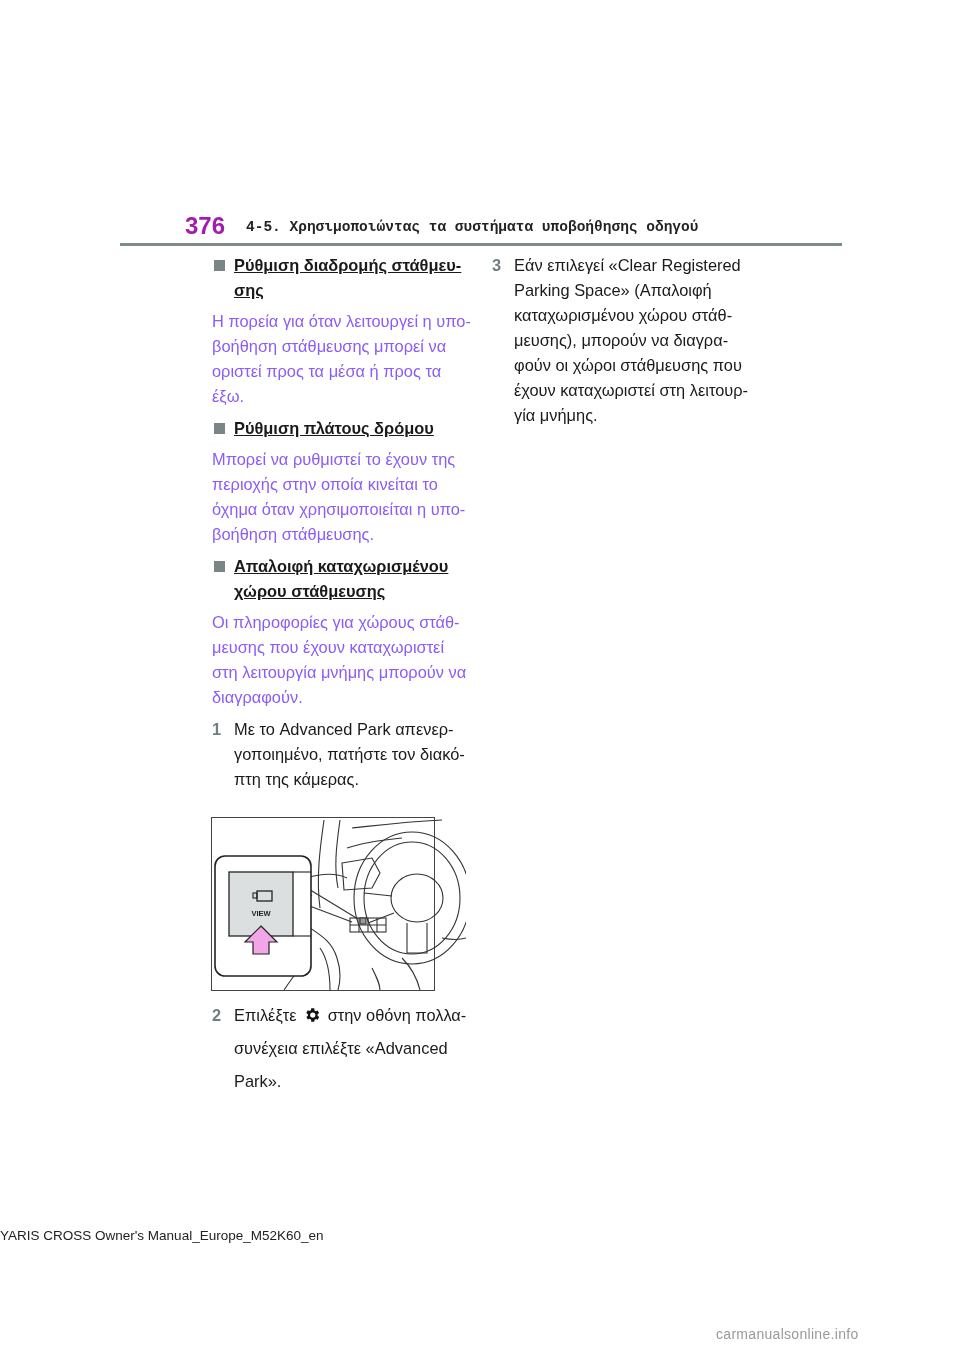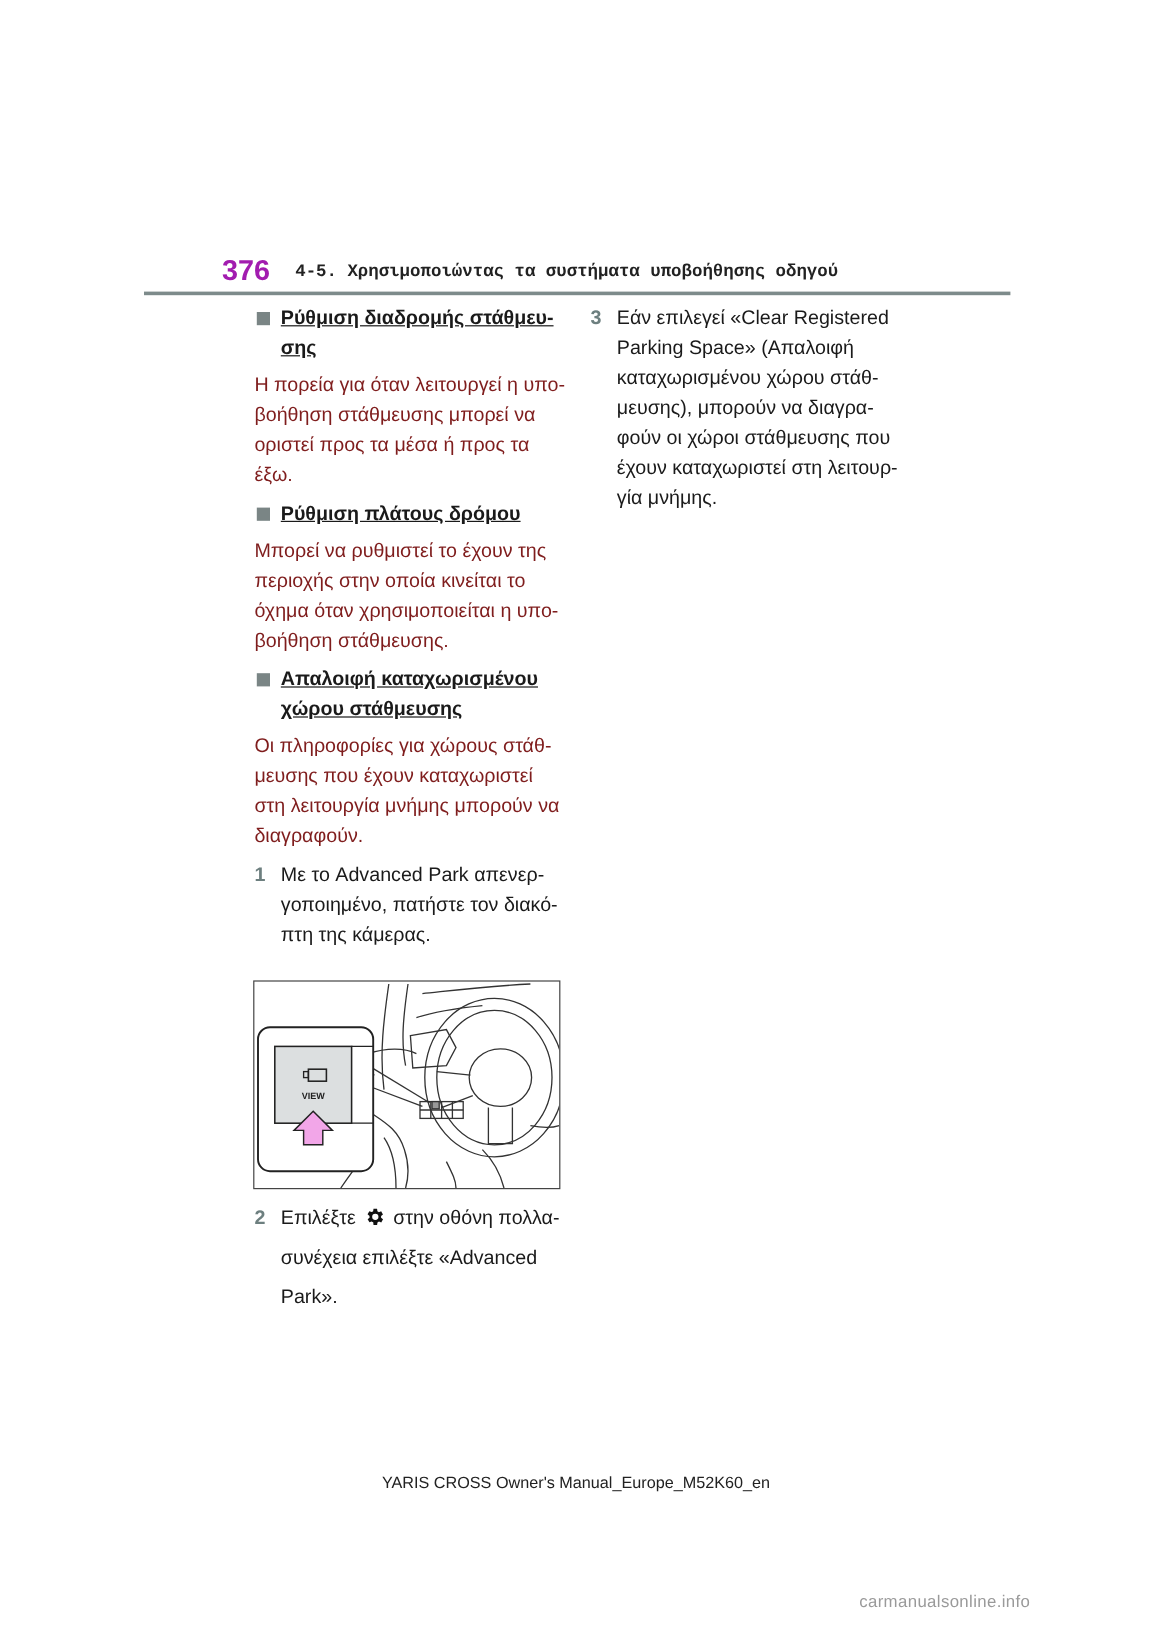--- a/index.html
+++ b/index.html
@@ -20,35 +20,35 @@
   .col-left { left: 212px; }
   .col-right { left: 492px; width: 270px; }
 
   .section-heading {
     position: relative; padding-left: 22px; font-size: 16.4px; font-weight: bold;
     line-height: 25px; color: #1a1a1a; margin: 0 0 6px 0; text-decoration: underline;
   }
   .section-heading .sq {
     position: absolute; left: 2px; top: 7px; width: 11px; height: 11px; background: #7a8585;
   }
-  .body-text { font-size: 16.4px; line-height: 25px; margin: 0 0 7px 0; color: #7f1d1d; }
+  .body-text { font-size: 16.4px; line-height: 25px; margin: 0 0 7px 0; color: #8b5cf6; }
   .note-text { font-size: 13px; line-height: 19.5px; margin: 4px 0 10px 0; color: #1a1a1a; }
   .step { position: relative; padding-left: 22px; font-size: 16.4px; line-height: 25px; margin: 0; }
   .step .num {
     position: absolute; left: 0; top: 0; font-weight: bold; color: #6d7f7f; font-size: 16.4px;
   }
   .step2 .line { line-height: 33px; display: block; }
   .gear { display: inline-block; vertical-align: -3px; margin: 0 2px; }
 
   .figure {
-    position: absolute; left: 211px; top: 817px; width: 256px; height: 174px;
+    position: absolute; left: 211px; top: 817px; width: 224px; height: 174px;
     border: 1px solid #444; background: #fff; box-sizing: border-box;
   }
   .footer-text {
-    position: absolute; top: 1228px; left: 0; width: 960px; text-align: center;
+    position: absolute; top: 1228px; left: 0; width: 960px; text-align: left;
     font-size: 13.5px; color: #222;
   }
   .watermark {
     position: absolute; left: 716px; top: 1326px; font-size: 14px; color: #9a9a9a;
     letter-spacing: 0.3px;
   }
 </style>
 </head>
 <body>
 

